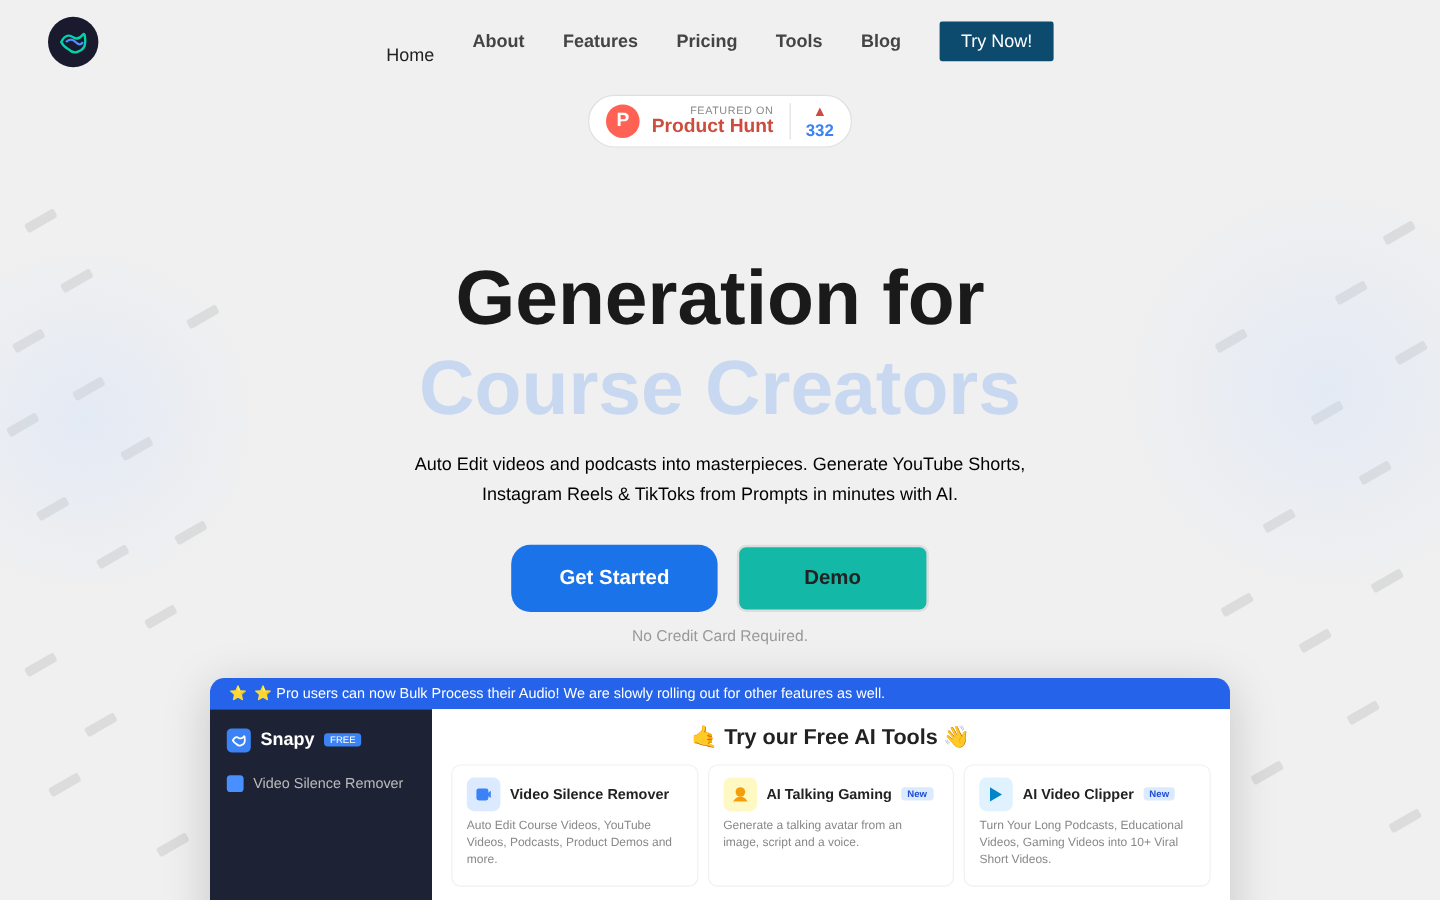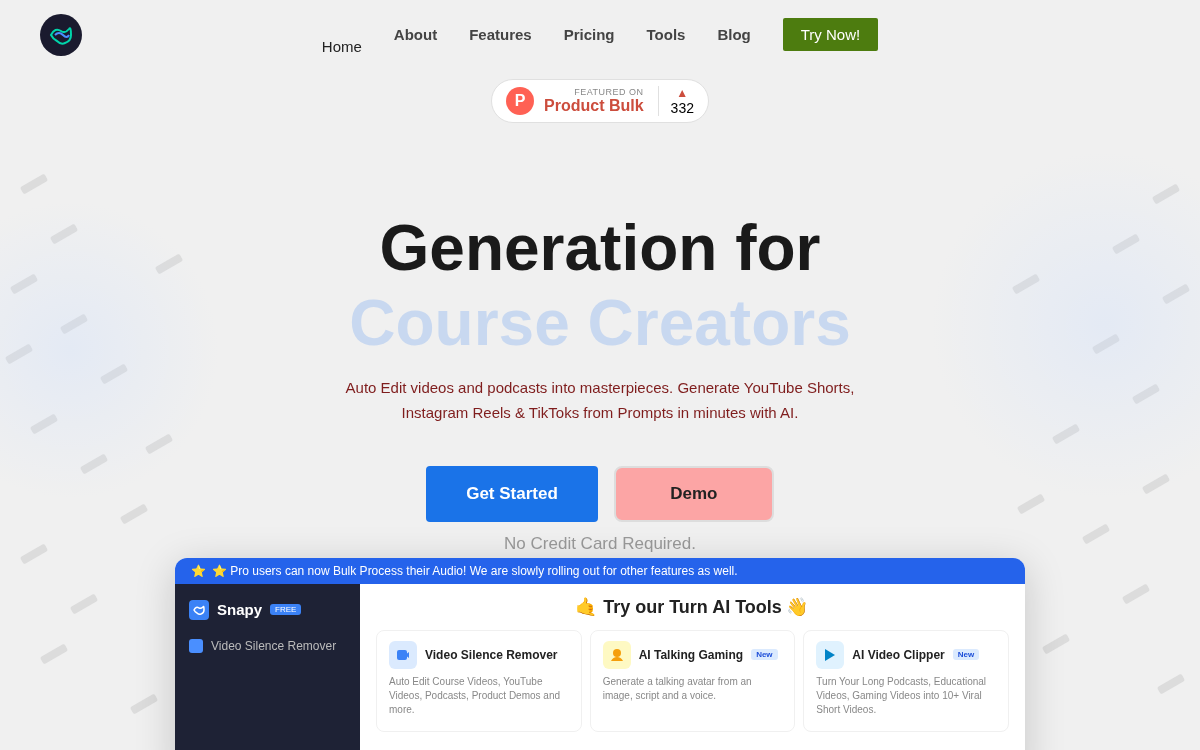--- a/index.html
+++ b/index.html
@@ -63,21 +63,21 @@
       text-decoration: none;
       cursor: pointer;
       font-weight: 700;
     }
     .nav-link.active {
       color: #222;
       font-weight: 500;
       margin-top: 24px;
     }
     .nav-try-btn {
-      background: #4d7c0f;
+      background: #0c4a6e;
       color: white;
       border: none;
       padding: 8px 18px;
       border-radius: 2px;
       font-size: 15px;
       font-weight: 500;
       cursor: pointer;
     }
 
     
@@ -138,80 +138,80 @@
       border-left: 1.5px solid #e0e0e0;
       padding-left: 12px;
       margin-left: 4px;
     }
     .ph-arrow {
       color: #cc4d3d;
       font-size: 12px;
     }
     .ph-count {
       font-size: 14px;
-      font-weight: 400;
-      color: #000000;
+      font-weight: 700;
+      color: #3b82f6;
     }
 
     
     .hero-h1 {
       font-size: 64px;
       font-weight: 800;
       color: #1a1a1a;
       line-height: 1.1;
       max-width: 800px;
       margin-bottom: 4px;
     }
     .hero-subtitle-colored {
       font-size: 64px;
       font-weight: 800;
       color: #c8d8f0;
       line-height: 1.1;
       margin-bottom: 18px;
     }
     .hero-desc {
       font-size: 15px;
-      color: #7f1d1d;
+      color: #000000;
       max-width: 520px;
       line-height: 1.65;
-      margin-bottom: 40px;
+      margin-bottom: 28px;
     }
 
     
     .cta-buttons {
       display: flex;
       gap: 16px;
       margin-bottom: 12px;
     }
     .btn-get-started {
       background: #1a73e8;
       color: white;
       border: none;
       padding: 16px 40px;
-      border-radius: 4px;
+      border-radius: 16px;
       font-size: 17px;
       font-weight: 600;
       cursor: pointer;
       min-width: 160px;
     }
     .btn-demo {
-      background: #fca5a5;
+      background: #14b8a6;
       color: #222;
       border: 2px solid #ddd;
       padding: 16px 40px;
       border-radius: 8px;
       font-size: 17px;
       font-weight: 600;
       cursor: pointer;
       min-width: 160px;
     }
     .no-cc {
-      font-size: 17px;
+      font-size: 13px;
       color: #999;
-      margin-bottom: 4px;
+      margin-bottom: 28px;
     }
 
     
     .app-screenshot {
       position: relative;
       z-index: 5;
       width: 850px;
       margin: 0 auto;
       border-radius: 12px 12px 0 0;
       overflow: hidden;
@@ -439,21 +439,21 @@
     <button class="nav-try-btn">Try Now!</button>
   </div>
 </nav>
 
 <div class="hero">
 
   <div class="ph-badge">
     <div class="ph-logo">P</div>
     <div class="ph-text-group">
       <span class="ph-featured-on">FEATURED ON</span>
-      <span class="ph-name">Product Bulk</span>
+      <span class="ph-name">Product Hunt</span>
     </div>
     <div class="ph-votes">
       <span class="ph-arrow">▲</span>
       <span class="ph-count">332</span>
     </div>
   </div>
 
   <h1 class="hero-h1">
     <br>
     <span>Generation for</span>
@@ -494,21 +494,21 @@
         <span>Video Silence Remover</span>
       </div>
       <div class="sidebar-item">
         
         
       </div>
 
     </div>
 
     <div class="app-main">
-      <div class="app-main-title">🤙 Try our Turn AI Tools 👋</div>
+      <div class="app-main-title">🤙 Try our Free AI Tools 👋</div>
 
       <div class="tool-grid">
 
         <div class="tool-card">
           <div class="tool-card-header">
             <div class="tool-icon blue">
               <svg width="16" height="16" viewBox="0 0 16 16">
                   <rect x="2" y="3" width="10" height="10" rx="2" fill="#3b82f6"></rect>
                   <polygon points="10,8 14,5 14,11" fill="#3b82f6"></polygon>
                 </svg>

